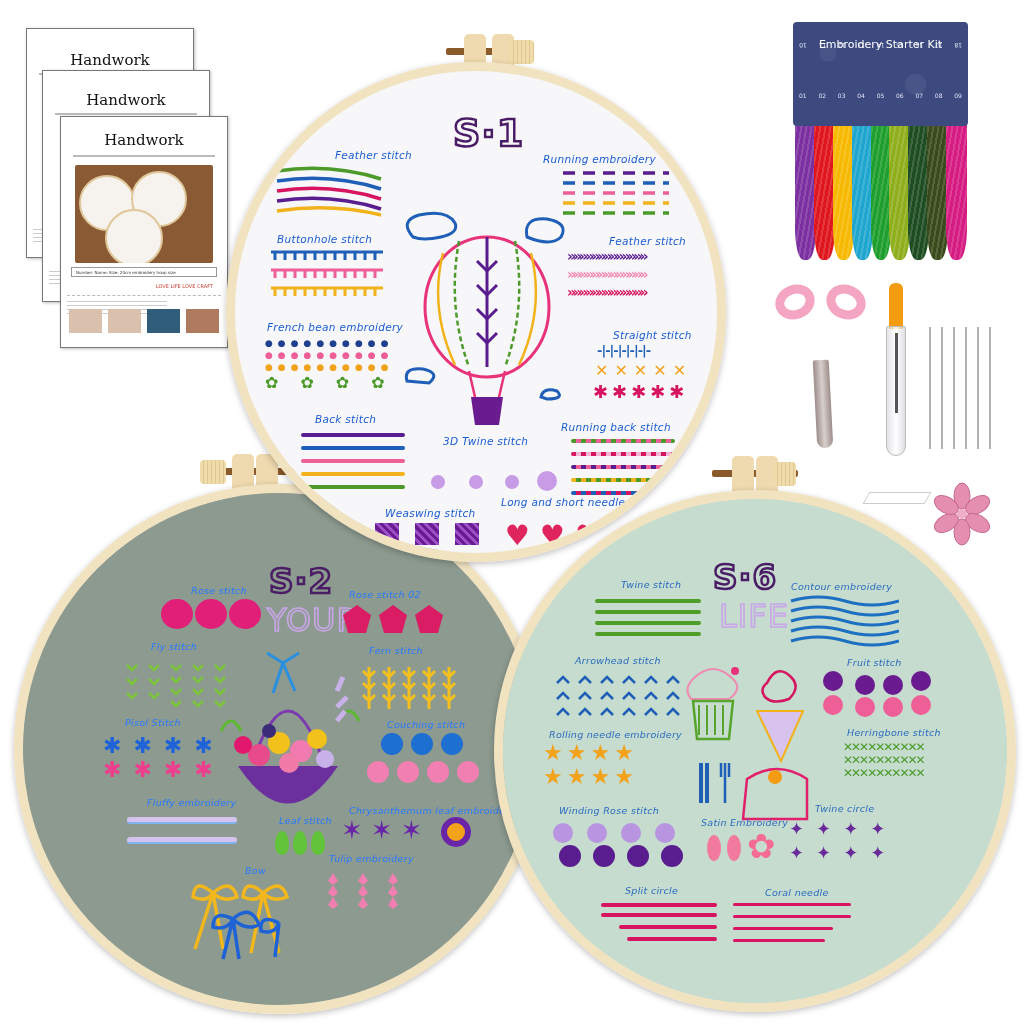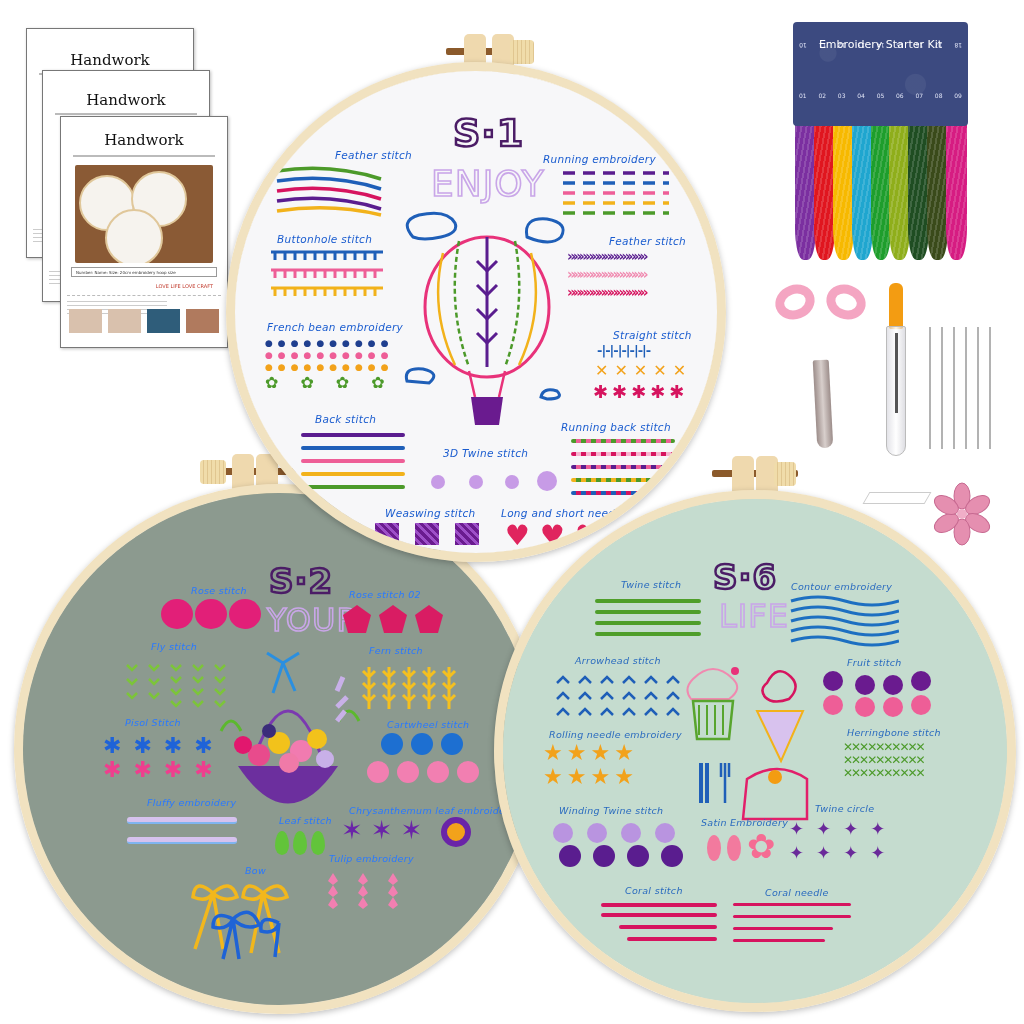--- a/index.html
+++ b/index.html
@@ -208,21 +208,21 @@
         <path d="M48 4v42M42 8l6 6 6-6M42 20l6 6 6-6M42 32l6 6 6-6"></path>
             <path d="M68 4v42M62 8l6 6 6-6M62 20l6 6 6-6M62 32l6 6 6-6"></path>
         <path d="M88 4v42M82 8l6 6 6-6M82 20l6 6 6-6M82 32l6 6 6-6"></path>
           </g>
         </svg>
 
       <div class="lbl" style="left:102px;top:224px">Pisol Stitch</div>
       <div style="position:absolute;left:80px;top:240px;font-size:22px;color:#1f63d8;letter-spacing:12px;font-weight:bold">✱✱✱✱</div>
       <div style="position:absolute;left:80px;top:264px;font-size:22px;color:#ee3f8e;letter-spacing:12px;font-weight:bold">✱✱✱✱</div>
 
-      <div class="lbl" style="left:364px;top:226px">Cartwheel stitch</div>
+      <div class="lbl" style="left:364px;top:226px">Couching stitch</div>
       <div class="dot" style="left:358px;top:240px;width:22px;height:22px;background:#1d6fd1"></div>
       <div class="dot" style="left:388px;top:240px;width:22px;height:22px;background:#1d6fd1"></div>
       <div class="dot" style="left:418px;top:240px;width:22px;height:22px;background:#1d6fd1"></div>
       <div class="dot" style="left:344px;top:268px;width:22px;height:22px;background:#f27fb1"></div>
       <div class="dot" style="left:374px;top:268px;width:22px;height:22px;background:#f27fb1"></div>
       <div class="dot" style="left:404px;top:268px;width:22px;height:22px;background:#f27fb1"></div>
       <div class="dot" style="left:434px;top:268px;width:22px;height:22px;background:#f27fb1"></div>
 
       <svg style="position:absolute;left:190px;top:158px" width="150" height="170">
         <path d="M40 110 Q75 10 110 110" stroke="#7b3ab0" stroke-width="3" fill="none"></path>
@@ -335,39 +335,39 @@
         <path d="M60 160 l4 -40 q30 -20 60 0 l0 40 z" fill="none" stroke="#e21f6a" stroke-width="2.5"></path>
         <circle cx="92" cy="118" r="7" fill="#f39c12"></circle>
       </svg>
 
       <div class="lbl" style="left:344px;top:228px">Herringbone stitch</div>
       <div style="position:absolute;left:340px;top:242px;width:110px;font-size:12px;line-height:13px;color:#4c9a2a;letter-spacing:-2px;font-weight:bold">✕✕✕✕✕✕✕✕✕✕<br>✕✕✕✕✕✕✕✕✕✕<br>✕✕✕✕✕✕✕✕✕✕</div>
 
       <div class="lbl" style="left:46px;top:230px">Rolling needle embroidery</div>
       <div style="position:absolute;left:40px;top:242px;width:120px;font-size:22px;line-height:24px;color:#f2a21b;letter-spacing:4px">★★★★<br>★★★★</div>
 
-      <div class="lbl" style="left:56px;top:306px">Winding Twine stitch</div>
+      <div class="lbl" style="left:56px;top:306px">Winding Rose stitch</div>
       <div class="dot" style="left:50px;top:324px;width:20px;height:20px;background:#b994e0"></div>
       <div class="dot" style="left:84px;top:324px;width:20px;height:20px;background:#b994e0"></div>
       <div class="dot" style="left:118px;top:324px;width:20px;height:20px;background:#b994e0"></div>
       <div class="dot" style="left:152px;top:324px;width:20px;height:20px;background:#b994e0"></div>
       <div class="dot" style="left:56px;top:346px;width:22px;height:22px;background:#5a1d8f"></div>
       <div class="dot" style="left:90px;top:346px;width:22px;height:22px;background:#5a1d8f"></div>
       <div class="dot" style="left:124px;top:346px;width:22px;height:22px;background:#5a1d8f"></div>
       <div class="dot" style="left:158px;top:346px;width:22px;height:22px;background:#5a1d8f"></div>
 
       <div class="lbl" style="left:198px;top:318px">Satin Embroidery</div>
       <div class="dot" style="left:204px;top:336px;width:14px;height:26px;background:#f27a9e"></div>
       <div class="dot" style="left:224px;top:336px;width:14px;height:26px;background:#f27a9e"></div>
       <div style="position:absolute;left:244px;top:330px;font-size:34px;color:#f56c93;line-height:34px">✿</div>
 
       <div class="lbl" style="left:312px;top:304px">Twine circle</div>
       <div style="position:absolute;left:286px;top:318px;width:130px;font-size:18px;line-height:24px;color:#6a2a9a;letter-spacing:12px">✦✦✦✦<br>✦✦✦✦</div>
 
-      <div class="lbl" style="left:122px;top:386px">Coral  stitch</div>
+      <div class="lbl" style="left:122px;top:386px">Split  circle</div>
       <div class="row" style="left:98px;top:404px;width:116px;background:#d6145f"></div>
       <div class="row" style="left:98px;top:414px;width:116px;background:#d6145f"></div>
       <div class="row" style="left:116px;top:426px;width:98px;background:#d6145f"></div>
       <div class="row" style="left:124px;top:438px;width:90px;background:#d6145f"></div>
 
       <div class="lbl" style="left:262px;top:388px">Coral needle</div>
       <div class="row" style="left:230px;top:404px;width:118px;height:3px;background:#d6145f"></div>
       <div class="row" style="left:230px;top:416px;width:118px;height:3px;background:#d6145f"></div>
       <div class="row" style="left:230px;top:428px;width:100px;height:3px;background:#d6145f"></div>
       <div class="row" style="left:230px;top:440px;width:92px;height:3px;background:#d6145f"></div>
@@ -376,21 +376,20 @@
 
   <div class="screw" style="left:446px;top:34px">
     <div class="bar"></div>
       <div class="lug" style="left:18px"></div>
       <div class="lug" style="left:46px"></div>
       <div class="nut" style="left:64px;width:24px"></div>
   </div>
   <div class="hoop s1" style="left:226px;top:62px;width:500px;height:500px">
     <div class="fabric" style="background:#f7f7f9">
       <div class="badge" style="left:218px;top:40px;font-size:38px">S·1</div>
-      <div class="word" style="left:196px;top:92px;font-size:36px">ENJOY</div>
 
       <div class="lbl" style="left:100px;top:78px">Feather stitch</div>
       <svg style="position:absolute;left:40px;top:94px" width="108" height="52">
           <g stroke-width="3.5" fill="none">
         <path d="M2 6 q54 -8 104 8" stroke="#4c9a2a"></path>
             <path d="M2 16 q54 -8 104 8" stroke="#1f5fb8"></path>
             <path d="M2 26 q54 -8 104 8" stroke="#d6145f"></path>
             <path d="M2 36 q54 -8 104 8" stroke="#5a1d8f"></path>
             <path d="M2 46 q54 -8 104 4" stroke="#f2b21b"></path>
           </g>
@@ -456,29 +455,29 @@
       <div class="row" style="left:66px;top:401px;width:104px;background:#f2b21b"></div>
       <div class="row" style="left:66px;top:414px;width:104px;background:#4c9a2a"></div>
 
       <div class="lbl" style="left:326px;top:350px">Running back stitch</div>
       <div class="row" style="left:336px;top:368px;width:104px;background:repeating-linear-gradient(90deg,#4c9a2a 0 5px,#ee5e97 5px 10px)"></div>
       <div class="row" style="left:336px;top:381px;width:104px;background:repeating-linear-gradient(90deg,#d6145f 0 5px,#f7b3cf 5px 10px)"></div>
       <div class="row" style="left:336px;top:394px;width:104px;background:repeating-linear-gradient(90deg,#5a1d8f 0 5px,#ee5e97 5px 10px)"></div>
       <div class="row" style="left:336px;top:407px;width:104px;background:repeating-linear-gradient(90deg,#f2b21b 0 5px,#4c9a2a 5px 10px)"></div>
       <div class="row" style="left:336px;top:420px;width:104px;background:repeating-linear-gradient(90deg,#1f5fb8 0 5px,#d6145f 5px 10px)"></div>
 
-      <div class="lbl" style="left:208px;top:376px">3D Twine stitch</div>
+      <div class="lbl" style="left:208px;top:364px">3D Twine stitch</div>
       <div class="dot" style="left:196px;top:404px;width:14px;height:14px;background:#c79be6"></div>
       <div class="dot" style="left:234px;top:404px;width:14px;height:14px;background:#c79be6"></div>
       <div class="dot" style="left:270px;top:404px;width:14px;height:14px;background:#c79be6"></div>
       <div class="dot" style="left:302px;top:400px;width:20px;height:20px;background:#c79be6"></div>
 
       <div class="lbl" style="left:150px;top:436px">Weaswing stitch</div>
       <div class="blk" style="left:140px;top:452px;width:24px;height:22px;background:repeating-linear-gradient(45deg,#6a1b8f 0 3px,#9d4fc8 3px 6px)"></div>
       <div class="blk" style="left:180px;top:452px;width:24px;height:22px;background:repeating-linear-gradient(45deg,#6a1b8f 0 3px,#9d4fc8 3px 6px)"></div>
       <div class="blk" style="left:220px;top:452px;width:24px;height:22px;background:repeating-linear-gradient(45deg,#6a1b8f 0 3px,#9d4fc8 3px 6px)"></div>
 
-      <div class="lbl" style="left:266px;top:436px">Long and short needlesi</div>
+      <div class="lbl" style="left:266px;top:425px">Long and short needlesi</div>
       <div style="position:absolute;left:270px;top:448px;font-size:28px;color:#e0245e;letter-spacing:10px">♥♥♥</div>
     </div>
   </div>
 
 </div>
 
 </body></html>

